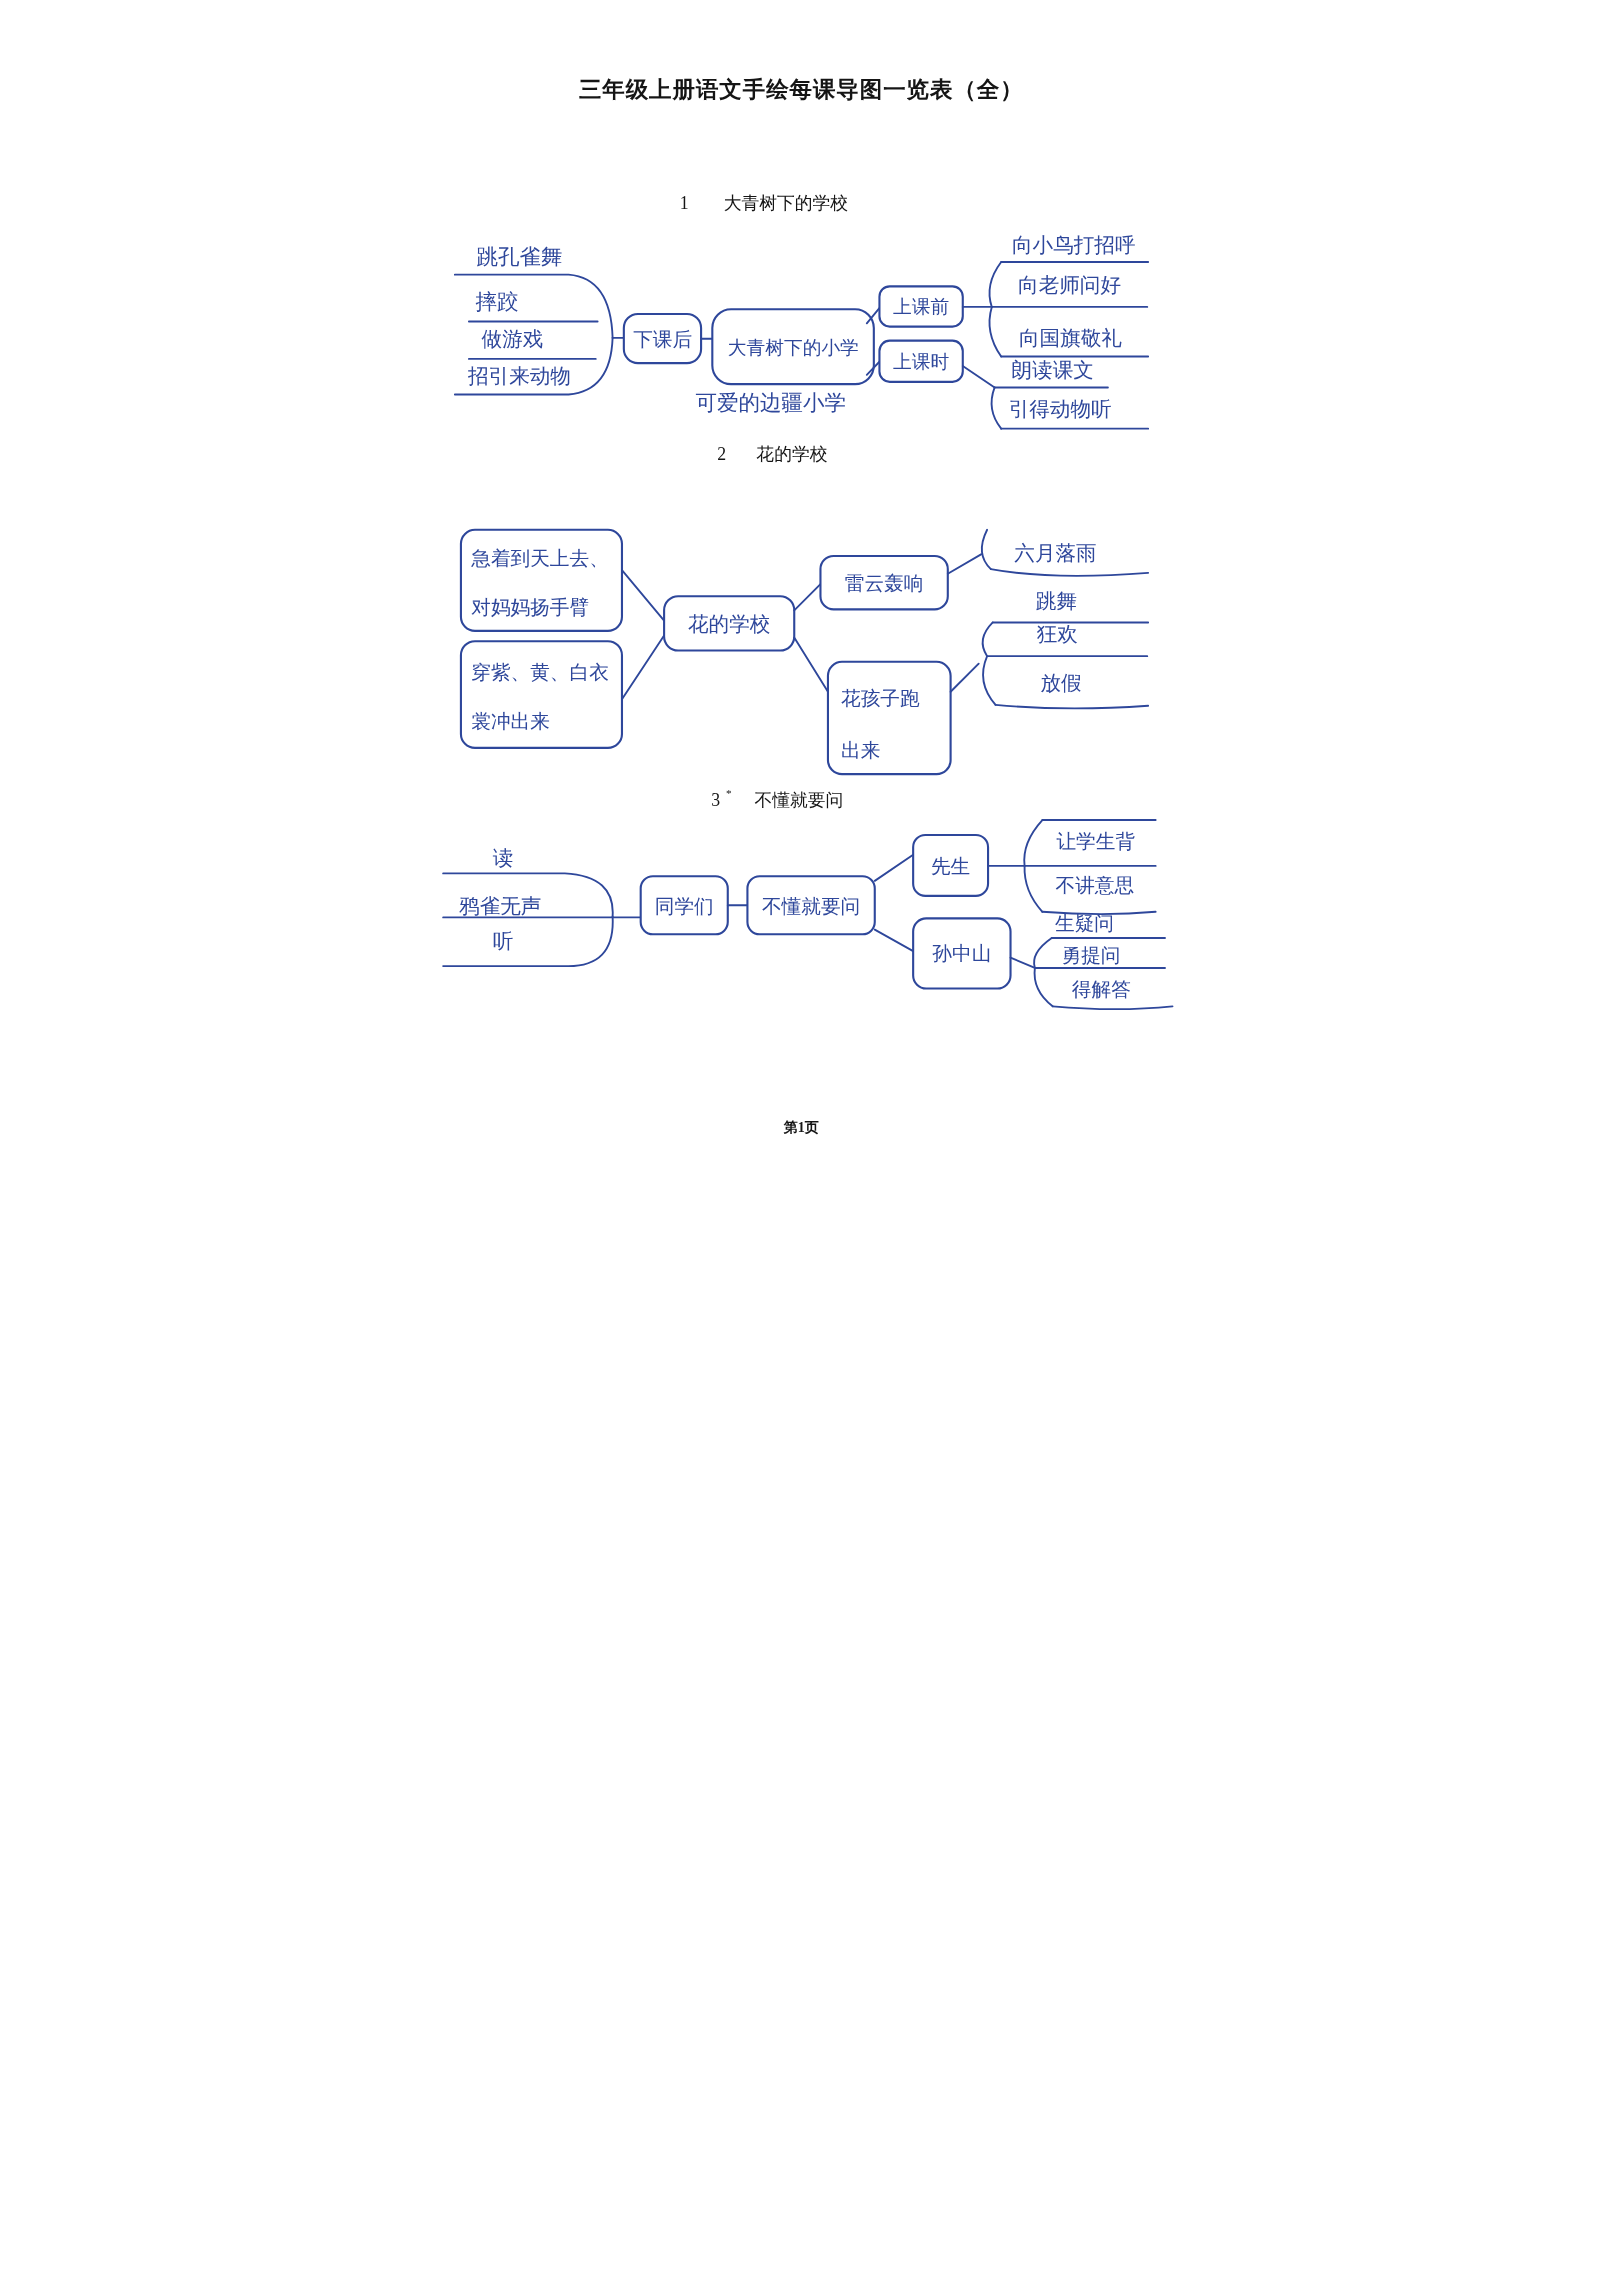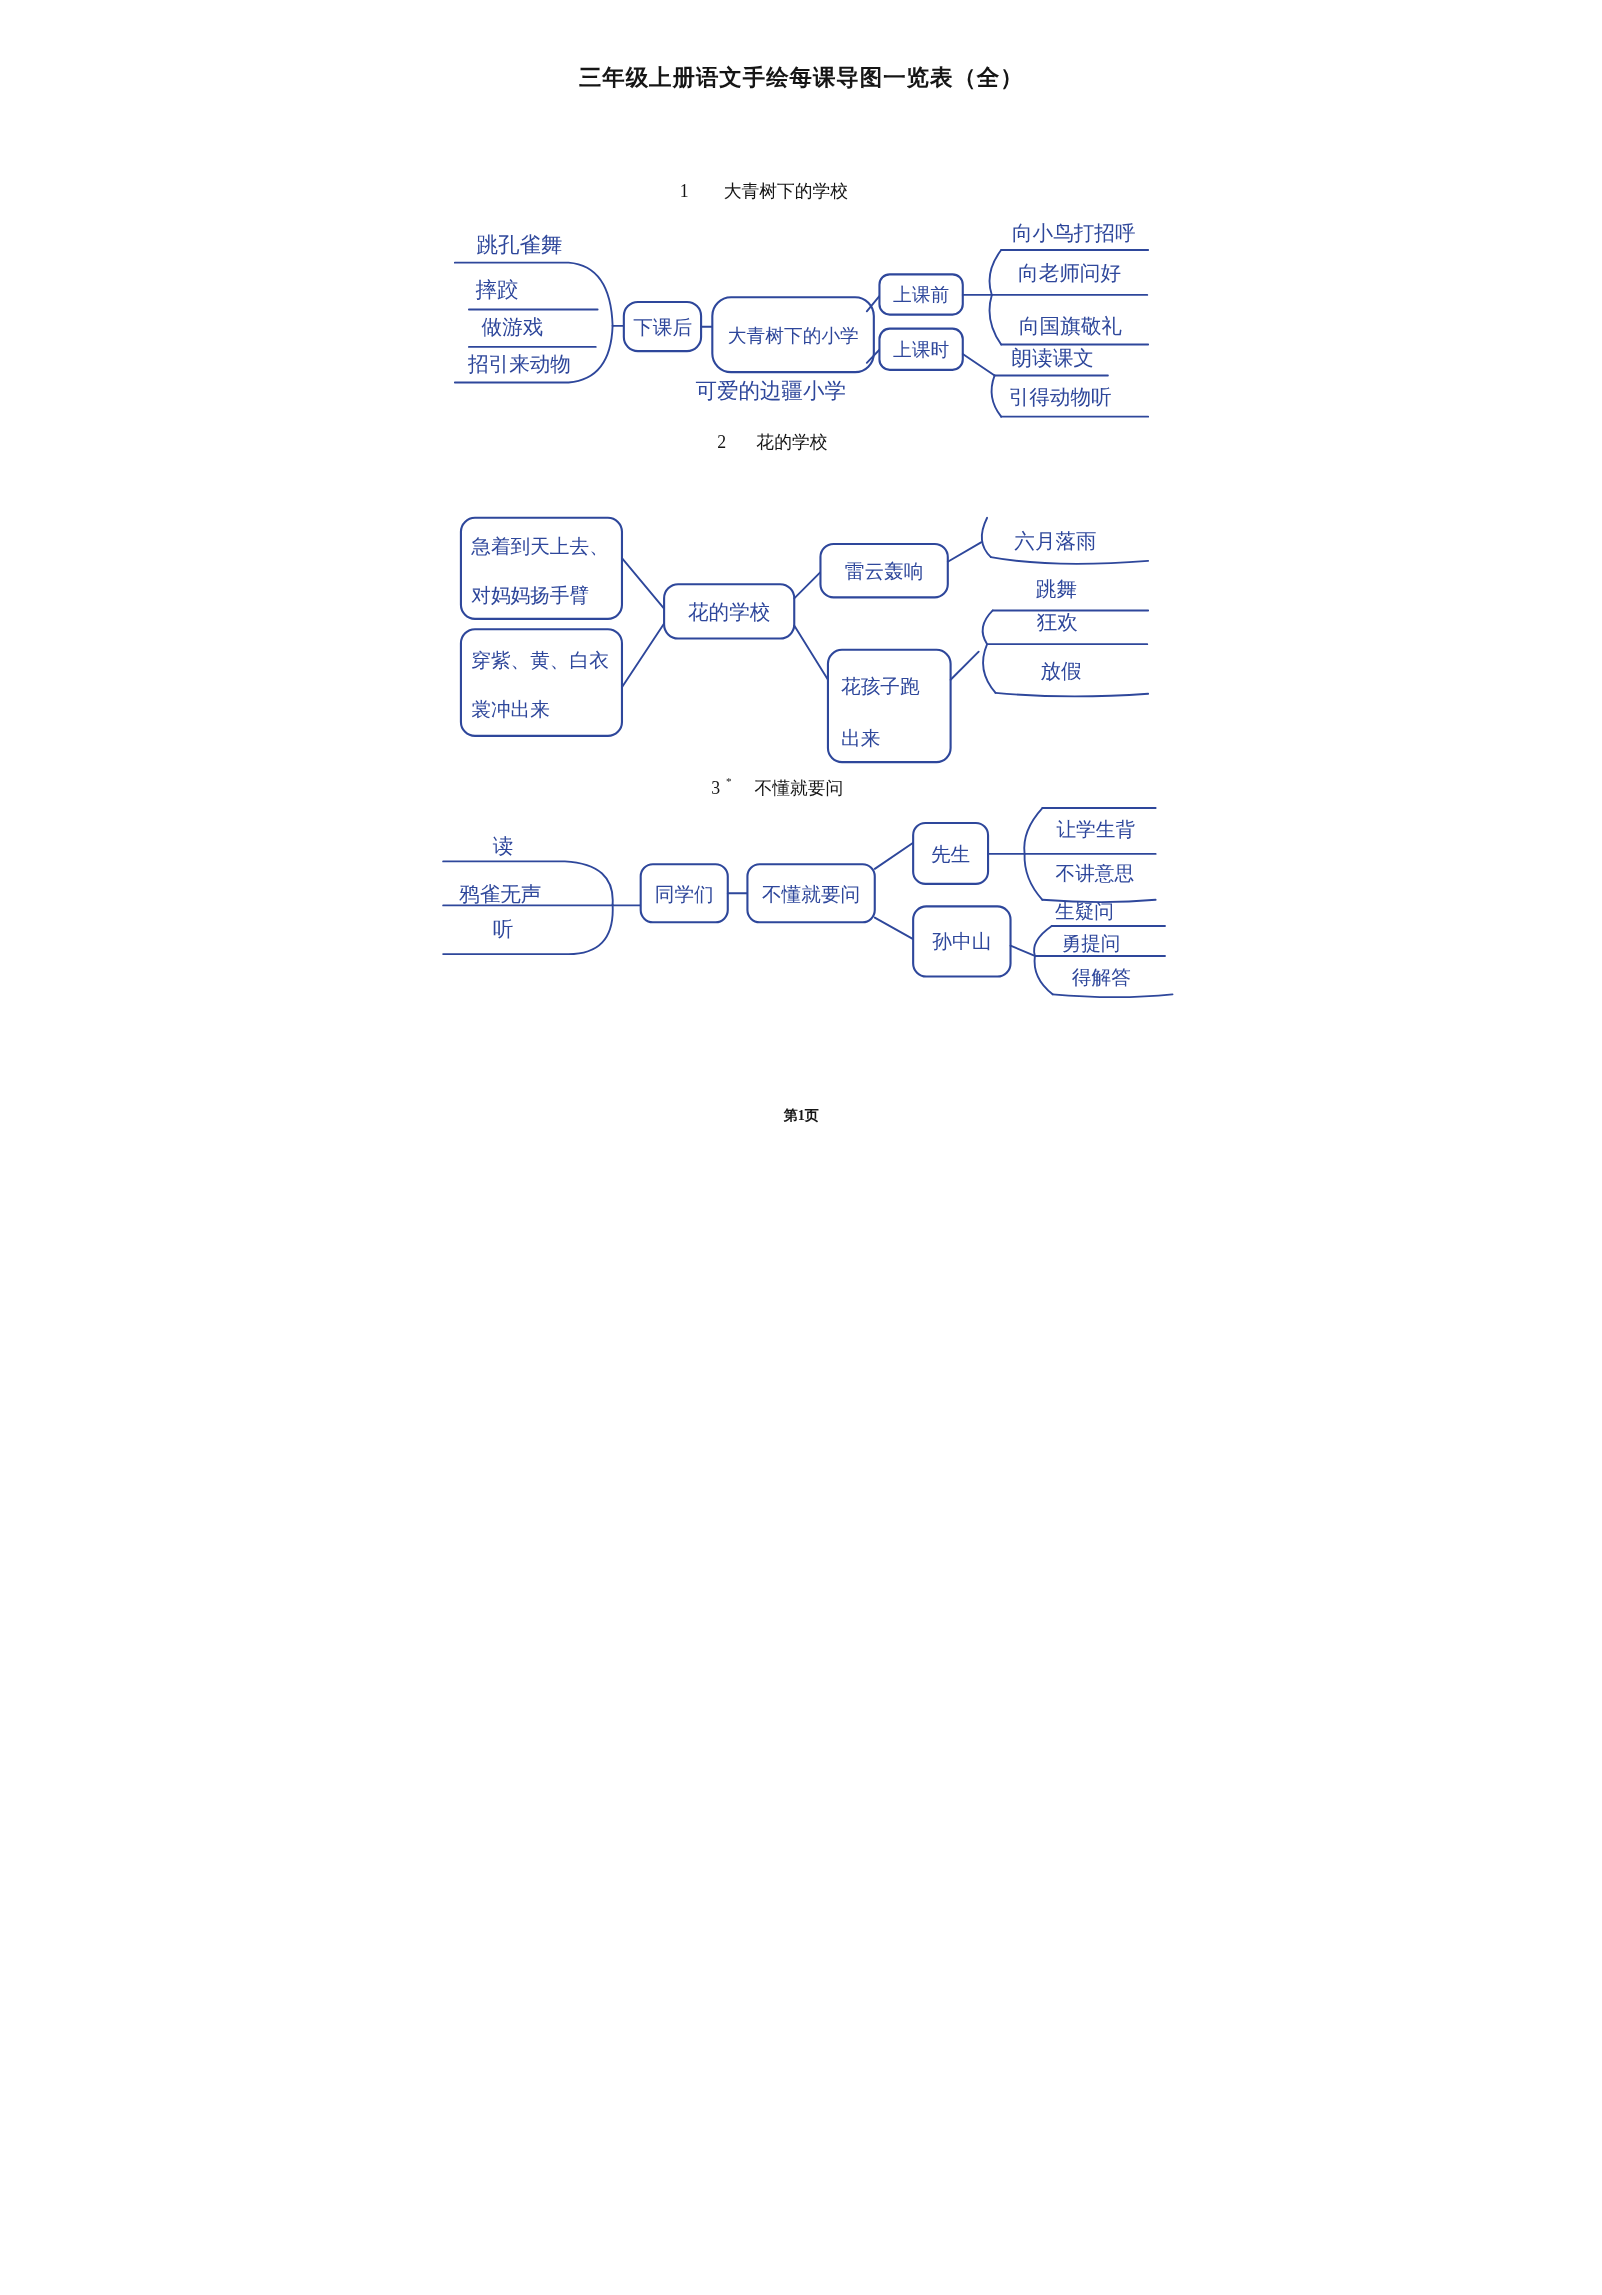--- a/index.html
+++ b/index.html
@@ -4,21 +4,21 @@
 <style>
   :root{
     --ink:#2e479b;
     --text:#151515;
     --paper:#ffffff;
   }
   html,body{margin:0;padding:0;background:var(--paper);}
   .page{
     width:100%;
     max-width:801px;
-    margin:0 auto;
+    margin:12px auto;
     background:var(--paper);
   }
   svg{display:block;width:100%;height:auto;}
   .head-text{
     font-family:"Liberation Serif","DejaVu Serif",serif;
     fill:var(--text);
   }
   .title-text{
     font-family:"Liberation Serif","DejaVu Serif",serif;
     font-weight:bold;

